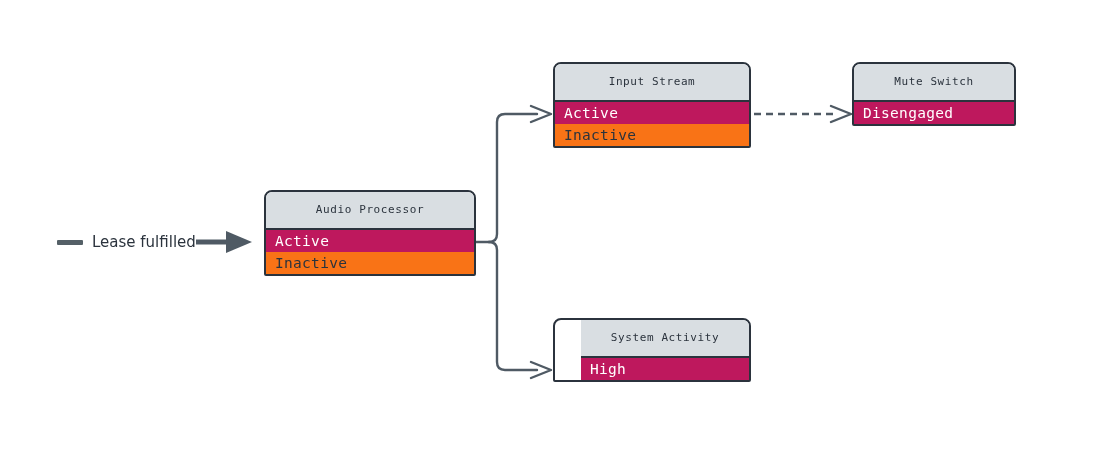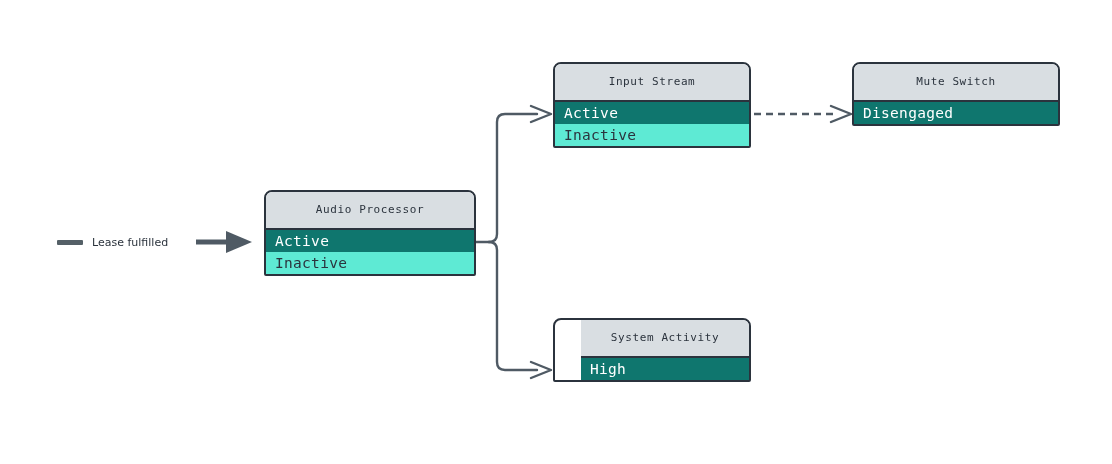--- a/index.html
+++ b/index.html
@@ -54,44 +54,44 @@
     font-family: "DejaVu Sans Mono", monospace;
     font-size: 14.5px;
     letter-spacing: 0.3px;
     height: 22px;
     line-height: 22px;
     padding-left: 9px;
     box-sizing: border-box;
     white-space: nowrap;
   }
   .node-row.selected {
-    background: #0f766e;
+    background: #be185d;
     color: #ffffff;
   }
   .node-row.unselected {
-    background: #5eead4;
+    background: #f97316;
     color: #2b333d;
   }
 
   
   .start-label {
     position: absolute;
     display: flex;
     align-items: center;
     height: 24px;
   }
   .start-dash {
     width: 26px;
     height: 5px;
     background: #556067;
     border-radius: 1px;
   }
   .start-text {
     font-family: "DejaVu Sans", sans-serif;
-    font-size: 11px;
+    font-size: 15px;
     color: #2b333d;
     margin: 0 9px;
     white-space: nowrap;
   }
 </style>
 </head>
 <body>
 
 <div id="canvas">
 
@@ -131,21 +131,21 @@
     <div class="node-row selected">Active</div>
     <div class="node-row unselected">Inactive</div>
   </div>
 
   <div class="node" style="left:553px; top:62px; width:198px;">
     <div class="node-header">Input Stream</div>
     <div class="node-row selected">Active</div>
     <div class="node-row unselected">Inactive</div>
   </div>
 
-  <div class="node" style="left:852px; top:62px; width:208px;">
+  <div class="node" style="left:852px; top:62px; width:164px;">
     <div class="node-header">Mute Switch</div>
     <div class="node-row selected">Disengaged</div>
   </div>
 
   <div class="node" style="left:553px; top:318px; width:198px;padding-left:26px;">
     <div class="node-header">System Activity</div>
     <div class="node-row selected">High</div>
   </div>
 
 </div>

